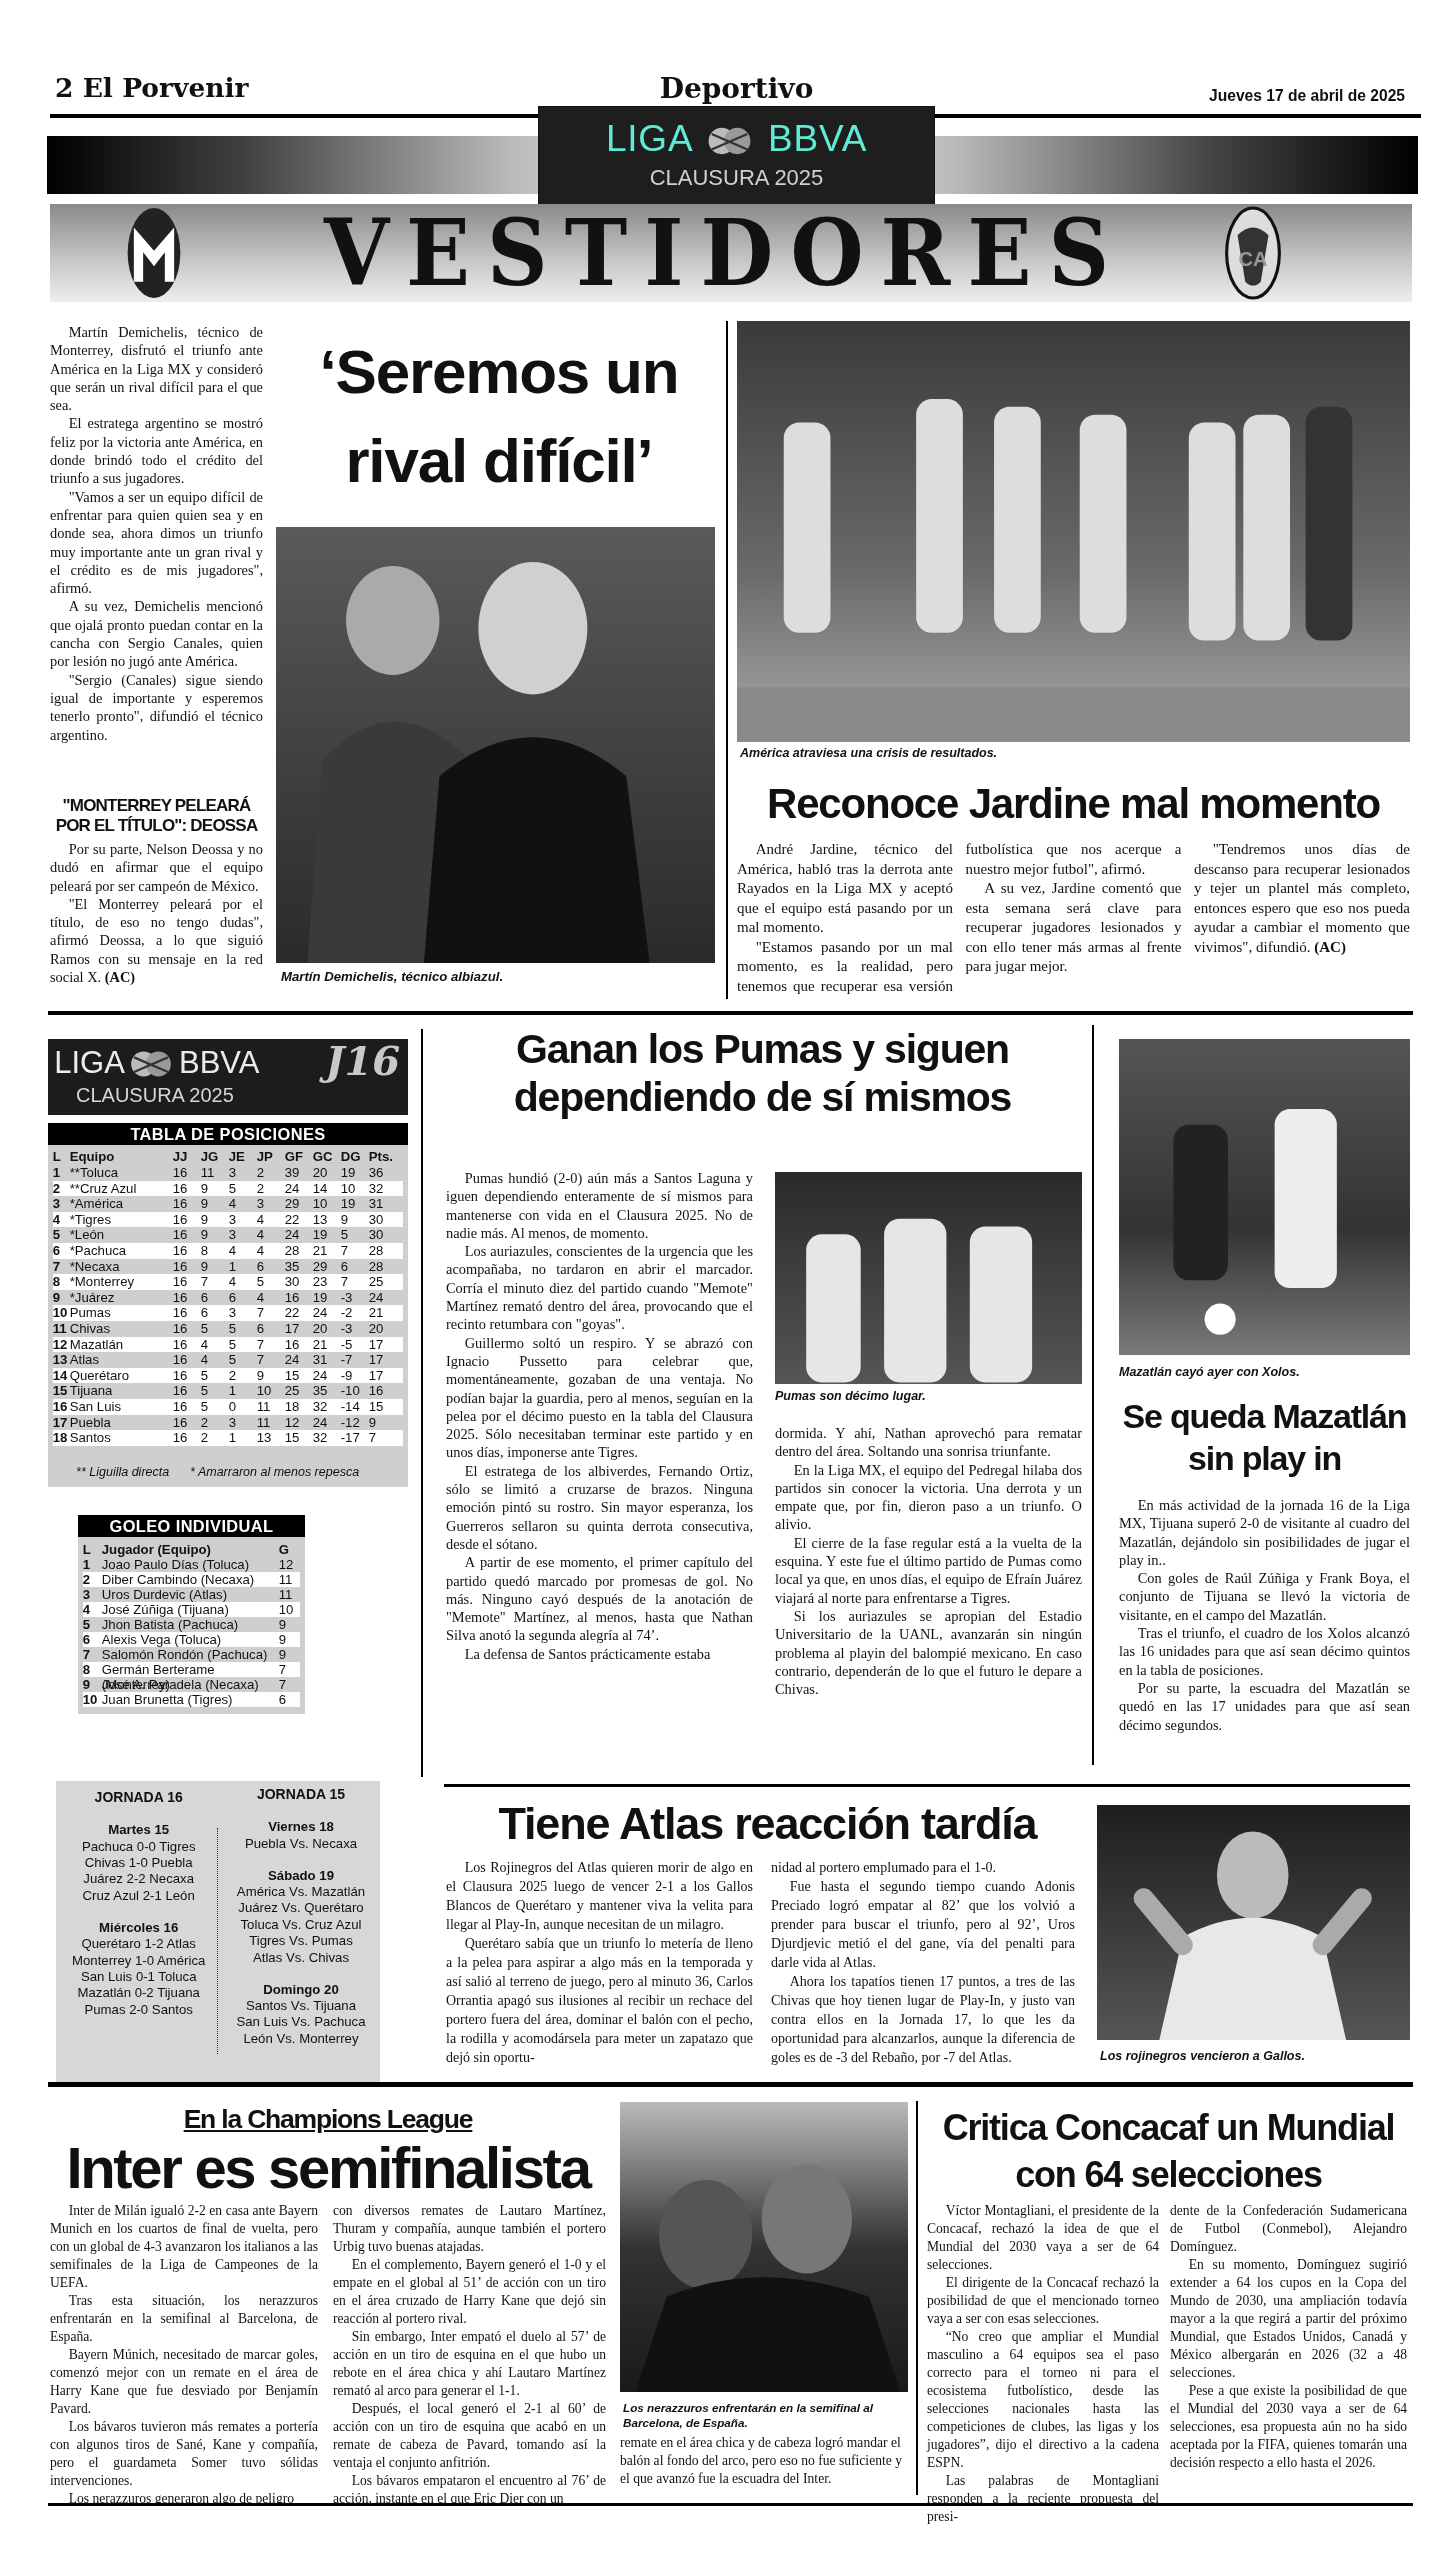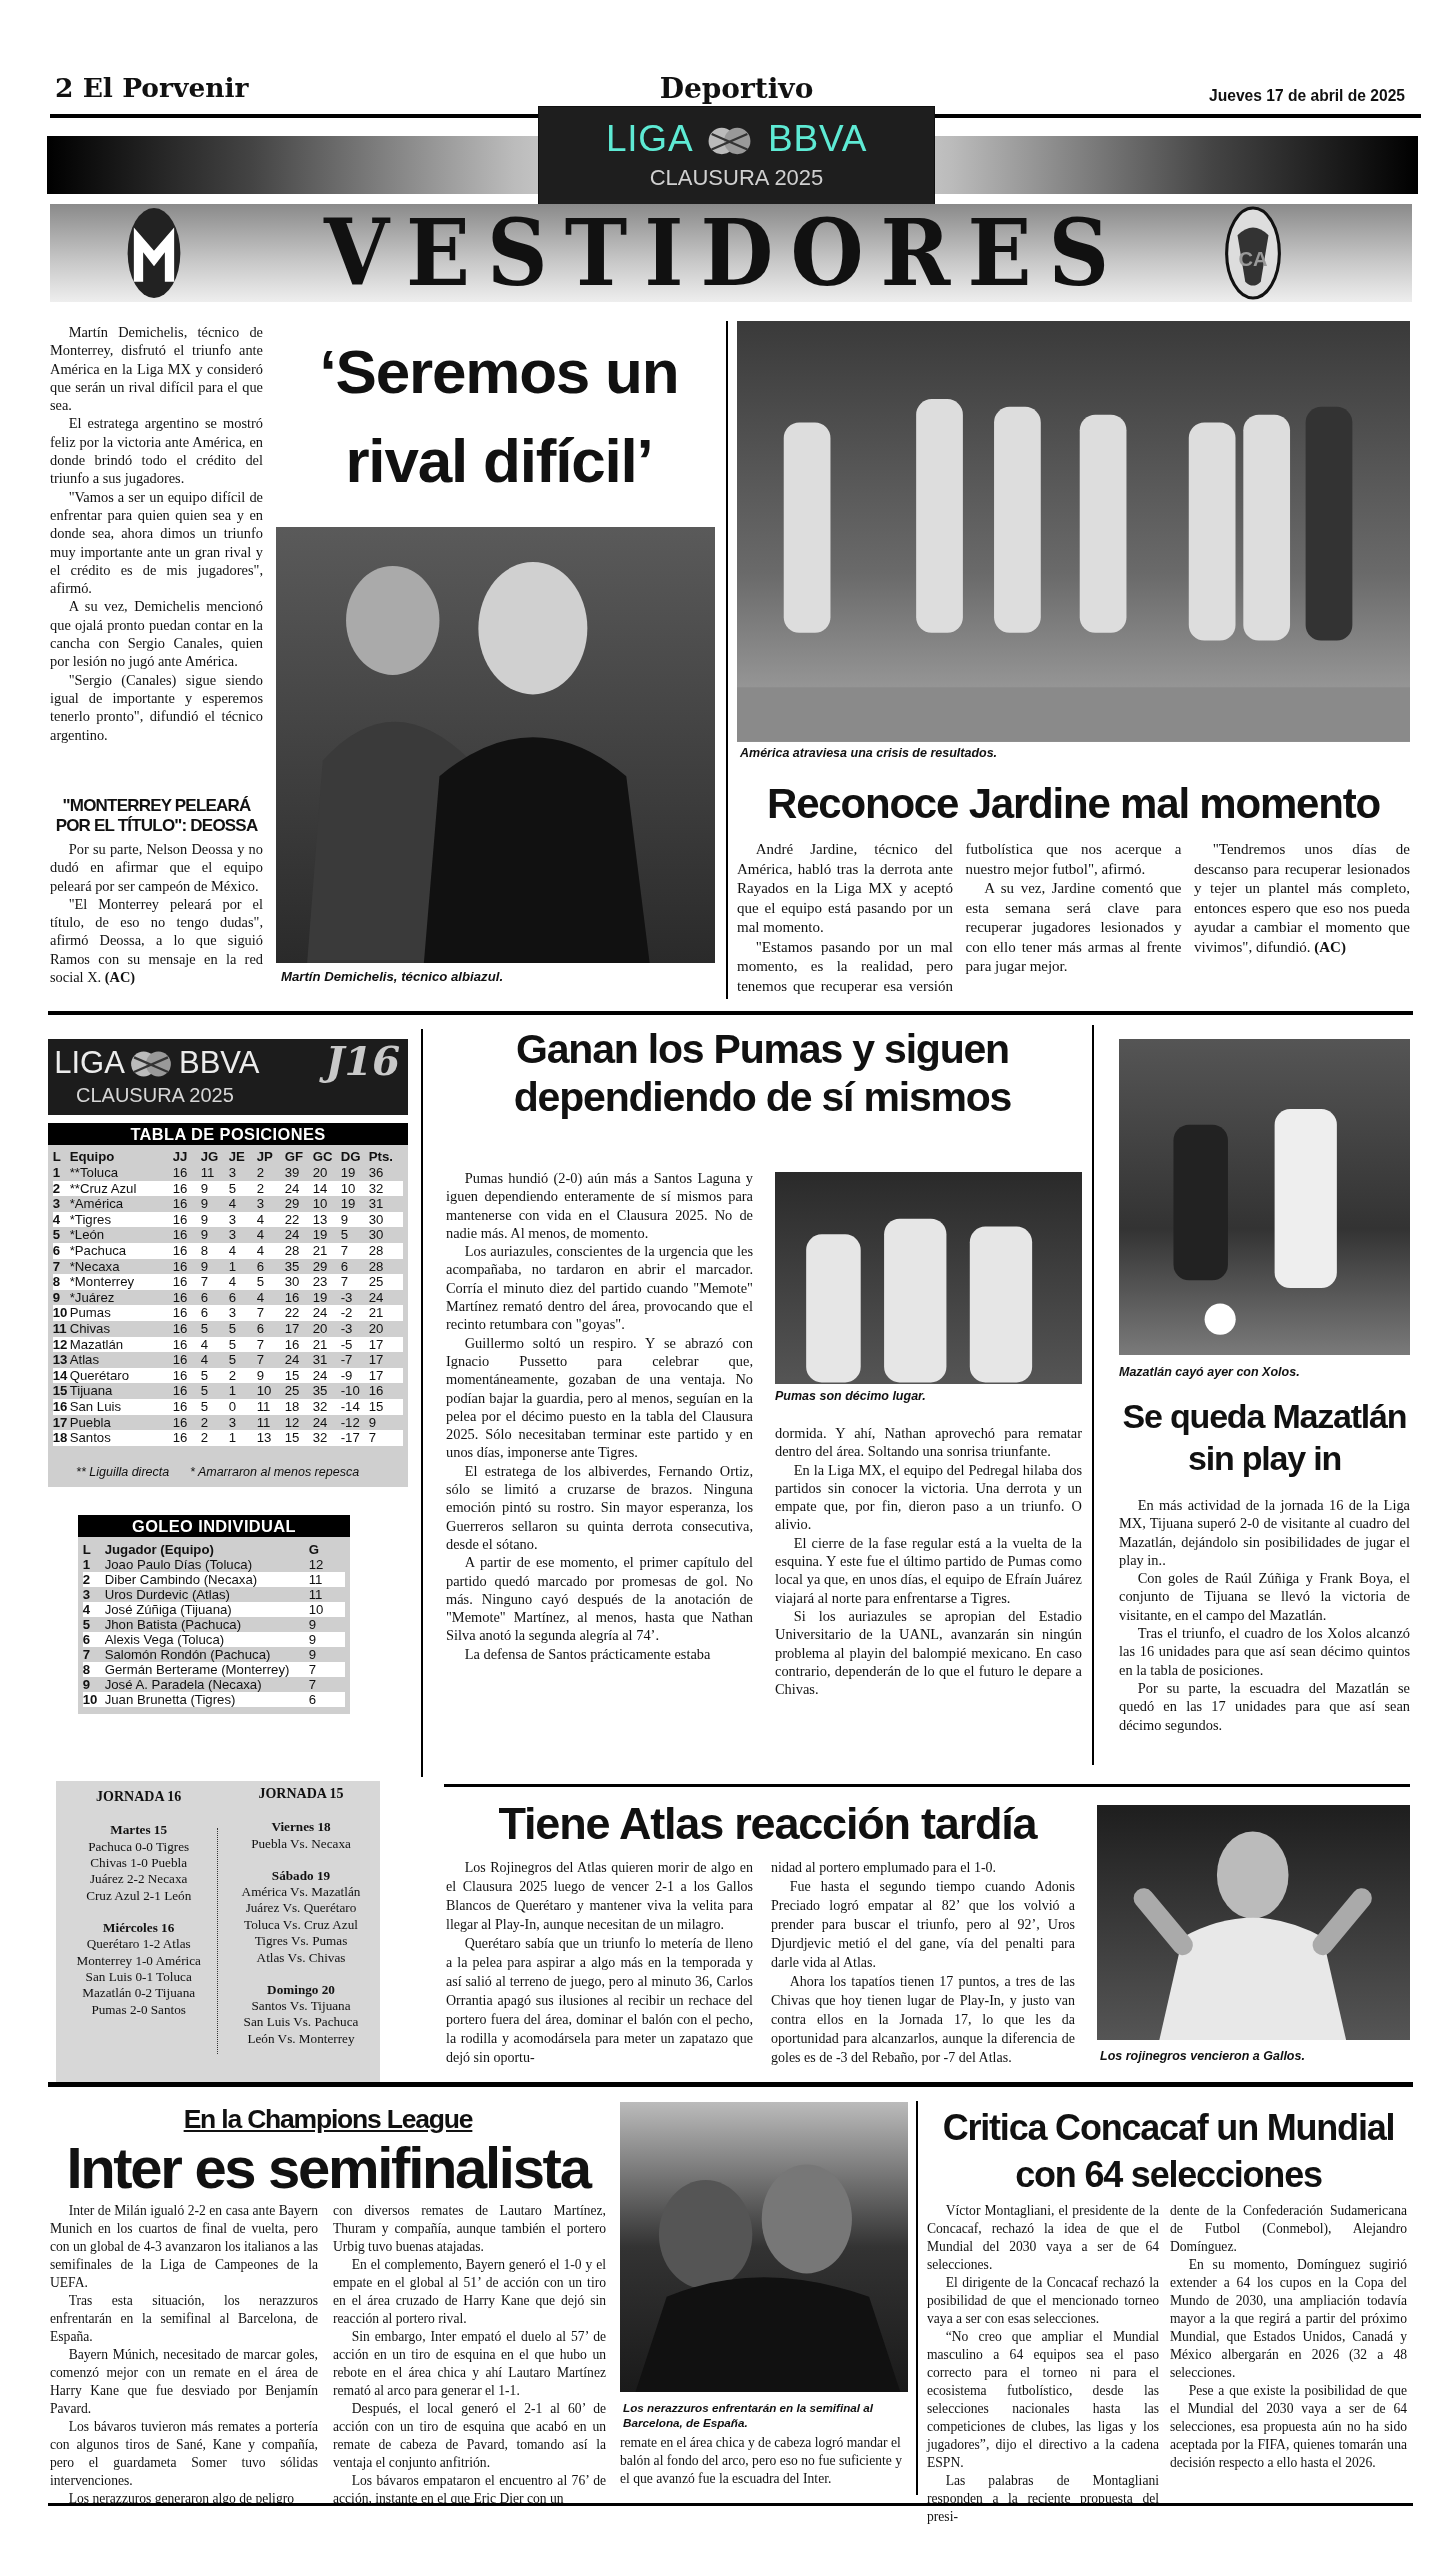--- a/index.html
+++ b/index.html
@@ -41,25 +41,25 @@
 
   .tbl-header { background: #000; color: #fff; text-align: center; font-family: "Liberation Sans", sans-serif; font-weight: bold; font-size: 16.4px; height: 22px; line-height: 22px; letter-spacing: 0.4px; }
   .tbl { background: #cfcfcf; padding: 4.7px 4.7px 7.8px 4.7px; font-family: "Liberation Sans", sans-serif; font-size: 13.2px; }
   .tbl .row { display: flex; height: 15.6px; line-height: 15.6px; }
   .tbl .row.alt { background: #fff; }
   .tbl .row.hd { font-weight: bold; }
   .c-l { width: 17px; font-weight: bold; } .c-eq { width: 103px; } .c-n { width: 28px; }
   .c-g { width: 25px; }
   .tbl .foot { font-style: italic; font-size: 12.5px; margin-top: 19px; padding-left: 23.4px; }
 
-  .goleo-wrap { left: 78px; top: 1515px; width: 272px; }
+  .goleo-wrap { left: 78px; top: 1515px; width: 227px; }
   .goleo .row { display: flex; height: 15px; line-height: 15px; }
   .goleo .c-pl { width: 204px; }
 
-  .jornada { left: 56px; top: 1781px; width: 324px; height: 302px; background: #d7d7d7; font-family: Liberation Serif, serif; text-align: center; font-size: 13.2px; line-height: 16.4px; }
+  .jornada { left: 56px; top: 1781px; width: 324px; height: 302px; background: #d7d7d7; font-family: Liberation Sans, sans-serif; text-align: center; font-size: 13.2px; line-height: 16.4px; }
   .jornada .col { position: absolute; top: 7.8px; width: 156px; }
   .jornada .jh { font-weight: bold; font-size: 14px; margin-bottom: 17px; }
   .jornada .day { font-weight: bold; }
   .jornada .blk { margin-bottom: 15.6px; }
   .jornada .divider { position: absolute; left: 161px; top: 47px; height: 226px; border-left: 1.6px dotted #333; }
 
   .vrule { width: 2.3px; background: #000; }
 </style>
 </head>
 <body>

